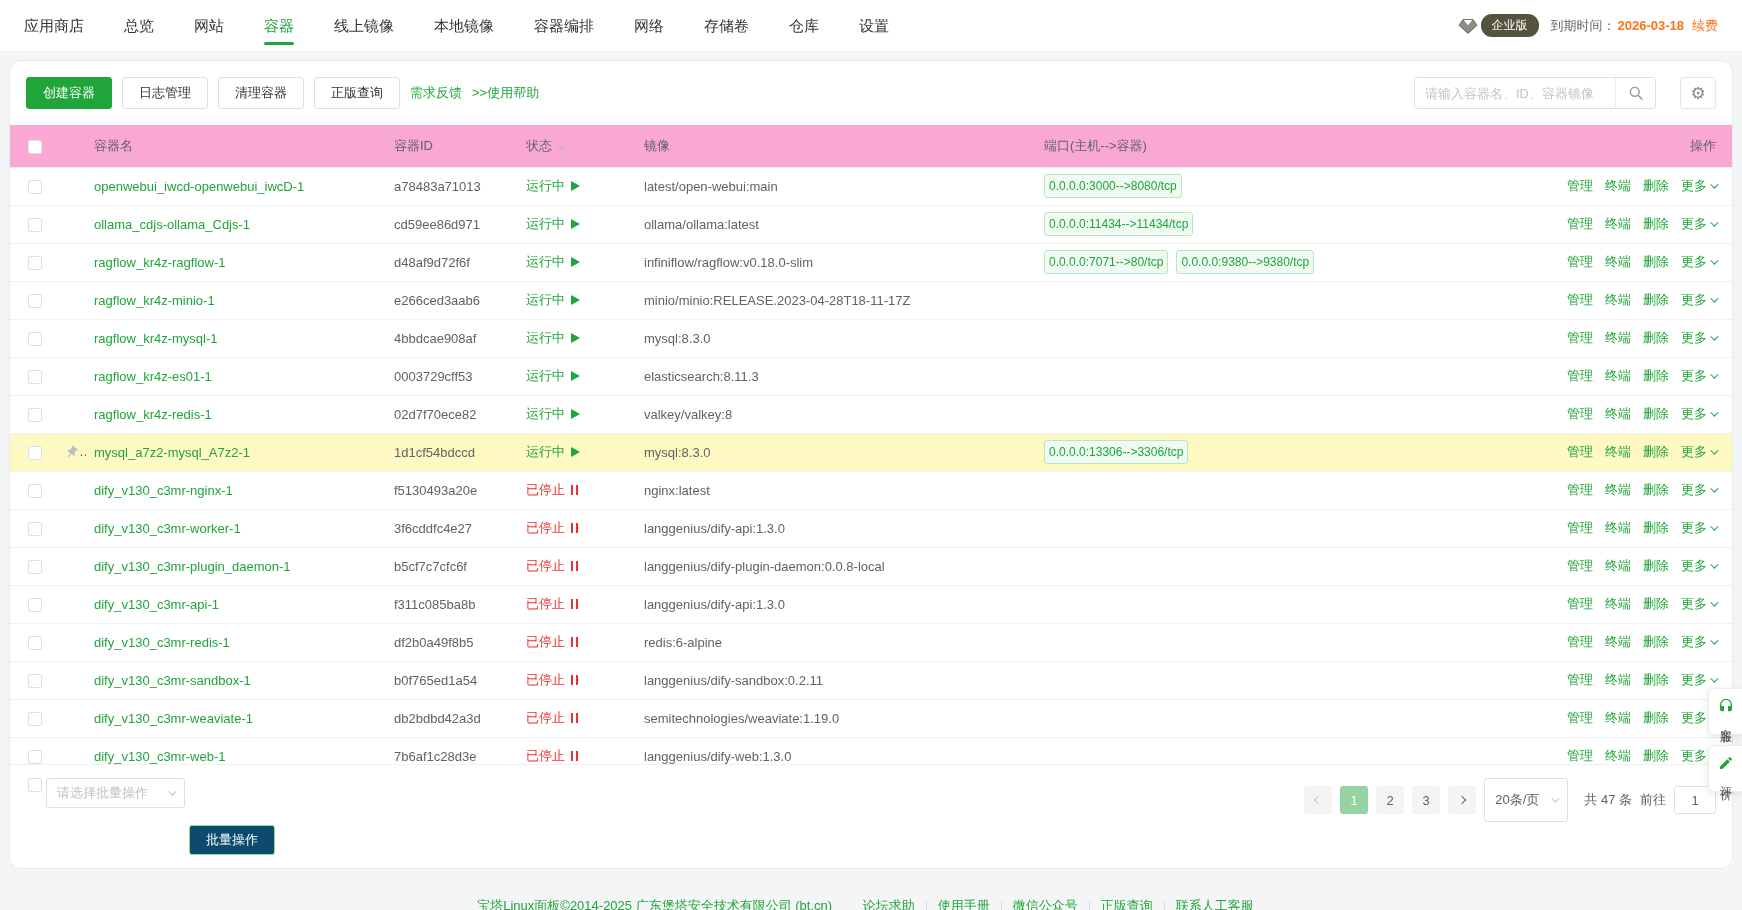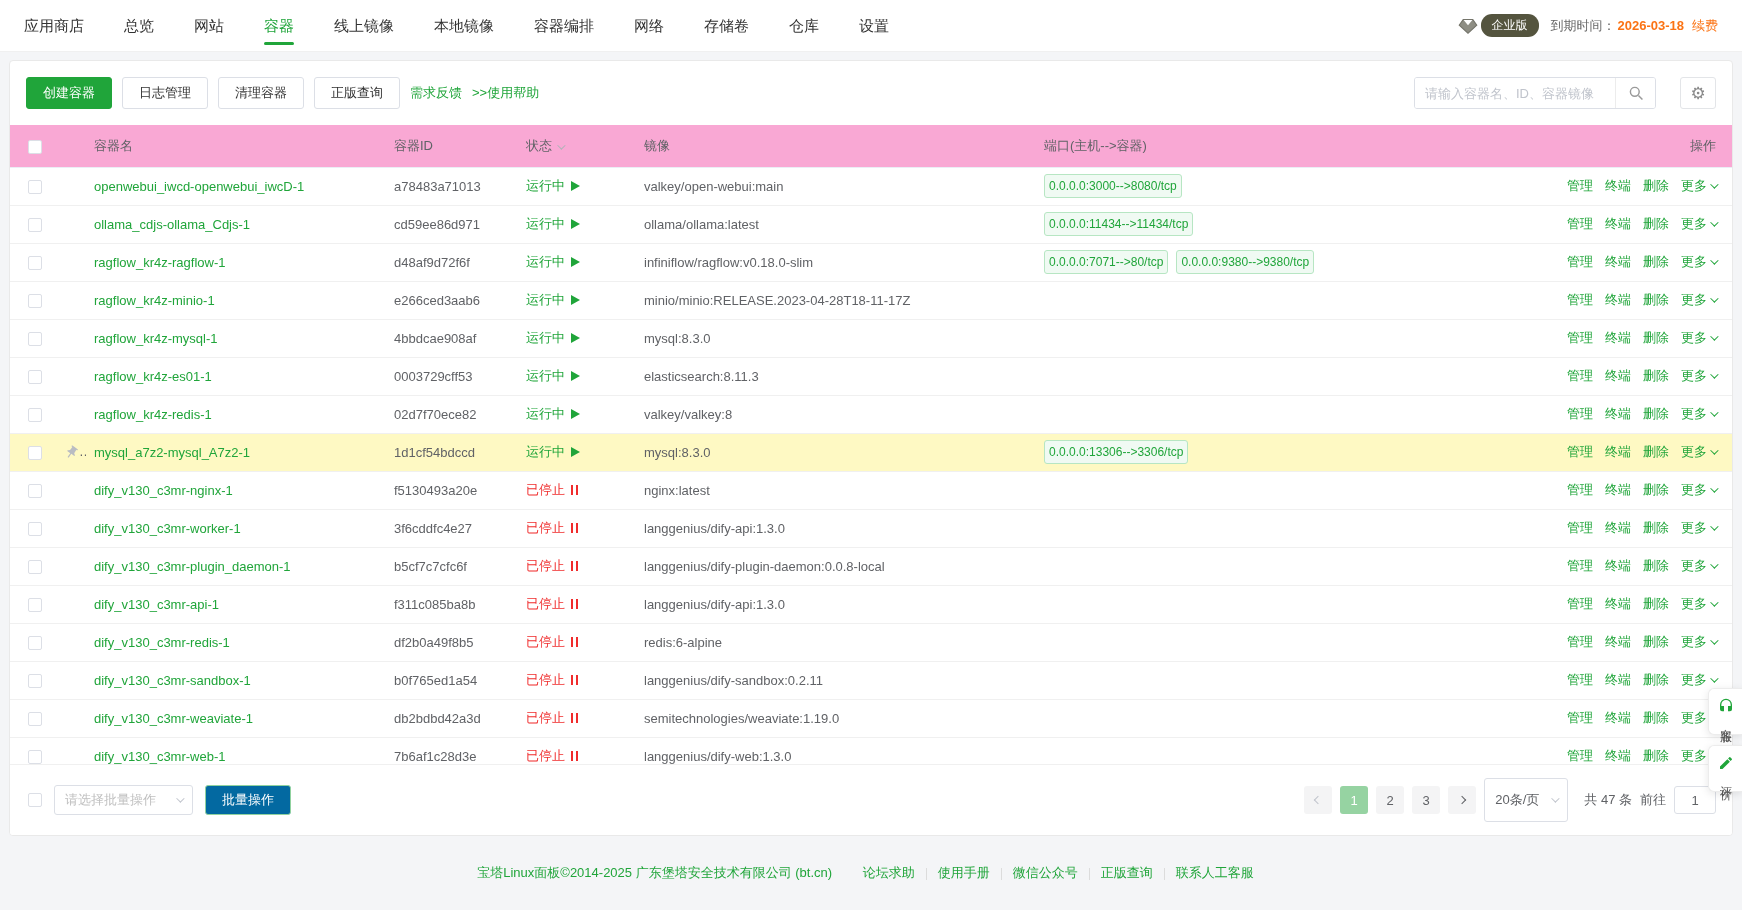--- a/index.html
+++ b/index.html
@@ -19,21 +19,21 @@
   .nav-item.active::after { content:''; position:absolute; left:50%; transform:translateX(-50%); bottom:7px; width:30px; height:3px; border-radius:2px; background:#20a53a; }
   .license { margin-left:auto; display:flex; align-items:center; font-size:13px; white-space:nowrap; }
   .gem { width:20px; height:16px; fill:#8e8e84; margin-right:3px; }
   .pill { background:#54543e; color:#fff; font-size:12px; padding:3px 11px; border-radius:11px; margin-right:12px; }
   .expire { color:#666; }
   .edate { color:#fb7314; font-weight:bold; margin:0 8px 0 2px; }
   .renew { color:#fb7314; cursor:pointer; }
 
   
   .page { padding:8px 9px 0; }
-  .card { background:#fff; border:1px solid #e9e9e9; border-radius:4px; overflow:hidden; }
+  .card { background:#fff; border:1px solid #e9e9e9; border-radius:12px; overflow:hidden; }
 
   
   .toolbar { display:flex; align-items:center; padding:16px; gap:10px; }
   .btn { height:32px; padding:0 16px; border-radius:3px; border:1px solid #dcdfe6; background:#fff; font-size:13px; color:#333; cursor:pointer; font-family:inherit; white-space:nowrap; }
   .btn.primary { background:#20a53a; border-color:#20a53a; color:#fff; }
   .tlink { color:#20a53a; font-size:13px; cursor:pointer; white-space:nowrap; }
   .spacer { flex:1; }
   .search-group { display:flex; border:1px solid #dcdfe6; border-radius:3px; overflow:hidden; height:32px; background:#fff; }
   .search-input { border:none; outline:none; width:200px; padding:0 10px; font-size:13px; font-family:inherit; color:#333; }
   .search-input::placeholder { color:#c0c4cc; }
@@ -59,25 +59,25 @@
   .c-ops { text-align:right; padding-right:16px; }
   th.c-ops { text-align:right; padding-right:16px; }
   .op { color:#20a53a; margin-left:12px; cursor:pointer; display:inline-flex; align-items:center; gap:3px; }
   .chev { display:inline-block; width:6px; height:6px; border-right:1.5px solid currentColor; border-bottom:1.5px solid currentColor; }
   .chev.down { transform:rotate(45deg) translateY(-2px); }
   .chev.left { transform:rotate(135deg); }
   .chev.right { transform:rotate(-45deg); }
   .hdr-chev { color:#b0b3b8; margin-left:5px; cursor:pointer; }
 
   
-  .batch-bar { display:flex; align-items:center; gap:12px; padding:13px 16px 13px 18px; border-top:1px solid #f0f0f0; background:#fff; }
+  .batch-bar { display:flex; align-items:flex-start; gap:4px; padding:13px 16px 13px 18px; border-top:1px solid #f0f0f0; background:#fff; }
   .select { height:30px; border:1px solid #dcdfe6; border-radius:3px; display:inline-flex; align-items:center; padding:0 10px; gap:20px; color:#bfbfbf; font-size:13px; background:#fff; cursor:pointer; }
   .select .chev { color:#c0c4cc; }
   .select.size { color:#606266; gap:12px; height:44px; }
-  .btn.apply { background:#0369a1; border-color:#90d29f; color:#fff; height:30px; }
+  .btn.apply { background:#0c4a6e; border-color:#90d29f; color:#fff; height:30px;margin-top:47px; }
   .pager { margin-left:auto; display:flex; align-items:center; gap:8px; font-size:13px; color:#606266; }
   .pages { display:inline-flex; gap:8px; }
   .page-btn { min-width:28px; height:28px; border-radius:3px; background:#f4f4f5; color:#606266; display:inline-flex; align-items:center; justify-content:center; cursor:pointer; font-size:13px; }
   .page-btn.active { background:#96d3a2; color:#fff; }
   .nav-prev { color:#c0c4cc; }
   .goto { width:42px; height:28px; border:1px solid #dcdfe6; border-radius:3px; text-align:center; font-size:13px; color:#606266; outline:none; font-family:inherit; }
   .total { margin-left:8px; }
 
   
   footer { margin-top:28px; text-align:center; font-size:13px; color:#20a53a; }
@@ -157,21 +157,21 @@
             <th class="c-ops">操作</th>
           </tr>
         </thead>
         <tbody>
             <tr>
               <td class="c-cb"><span class="cb"></span></td>
               <td></td>
               <td><span class="name-link">openwebui_iwcd-openwebui_iwcD-1</span></td>
               <td>a78483a71013</td>
               <td><span class="st run">运行中<i class="play"></i></span></td>
-              <td>valkey/open-webui:main</td>
+              <td>latest/open-webui:main</td>
               <td><span class="port-badge">0.0.0.0:3000--&gt;8080/tcp</span></td>
               <td class="c-ops"><span class="op">管理</span><span class="op">终端</span><span class="op">删除</span><span class="op">更多<i class="chev down"></i></span></td>
             </tr>
             <tr>
               <td class="c-cb"><span class="cb"></span></td>
               <td></td>
               <td><span class="name-link">ollama_cdjs-ollama_Cdjs-1</span></td>
               <td>cd59ee86d971</td>
               <td><span class="st run">运行中<i class="play"></i></span></td>
               <td>ollama/ollama:latest</td>

